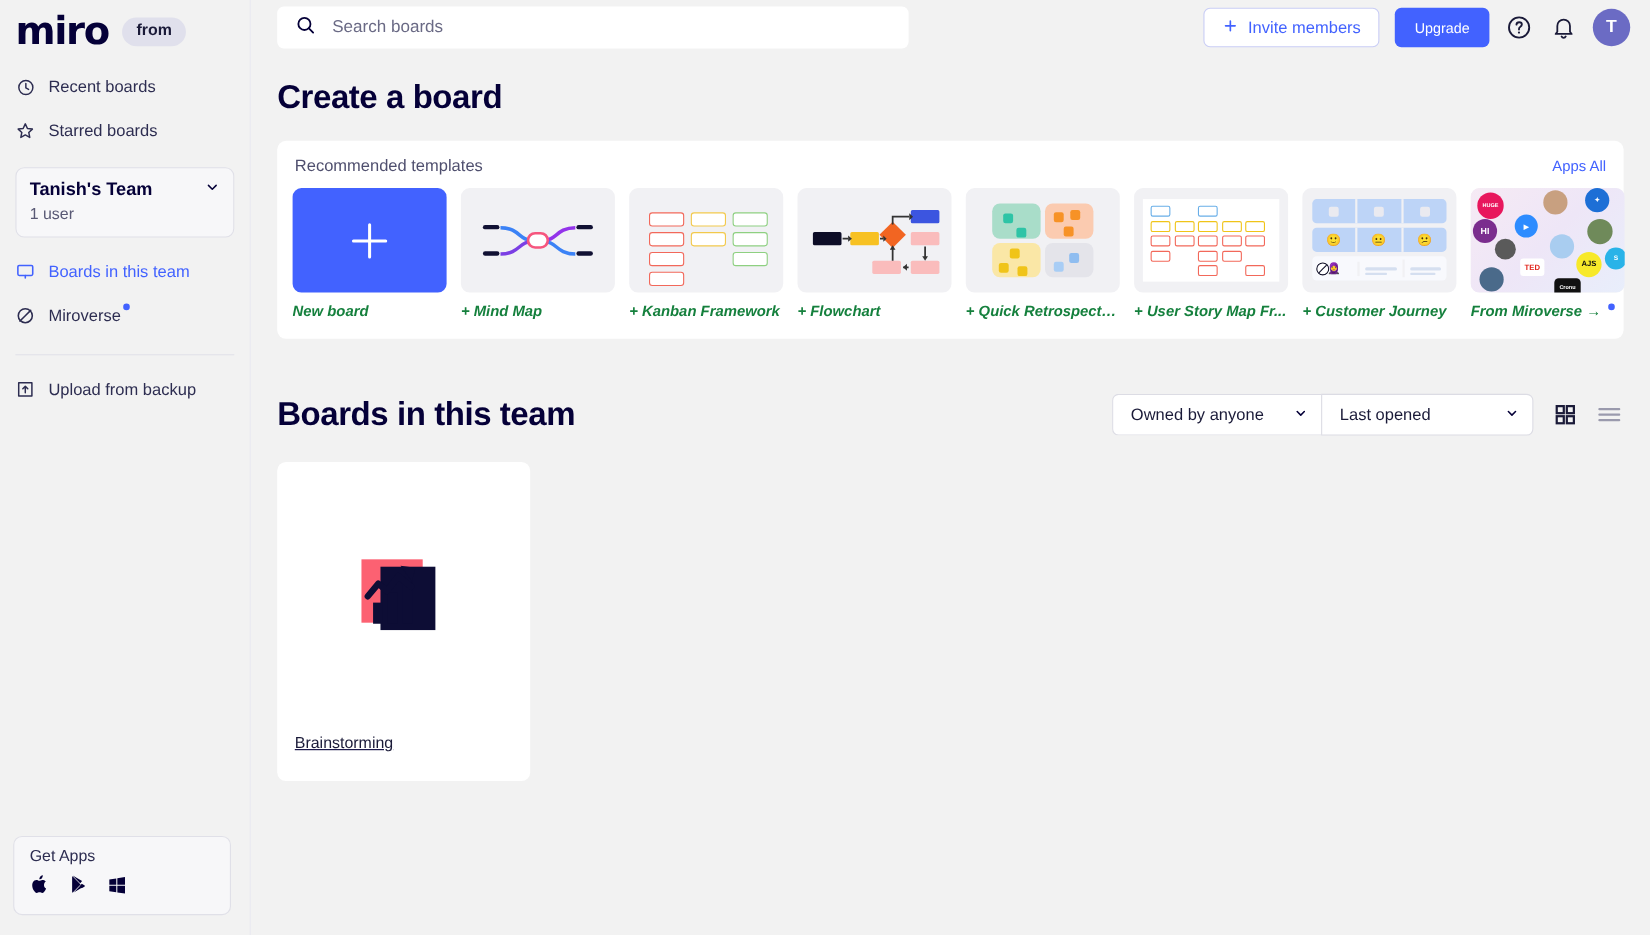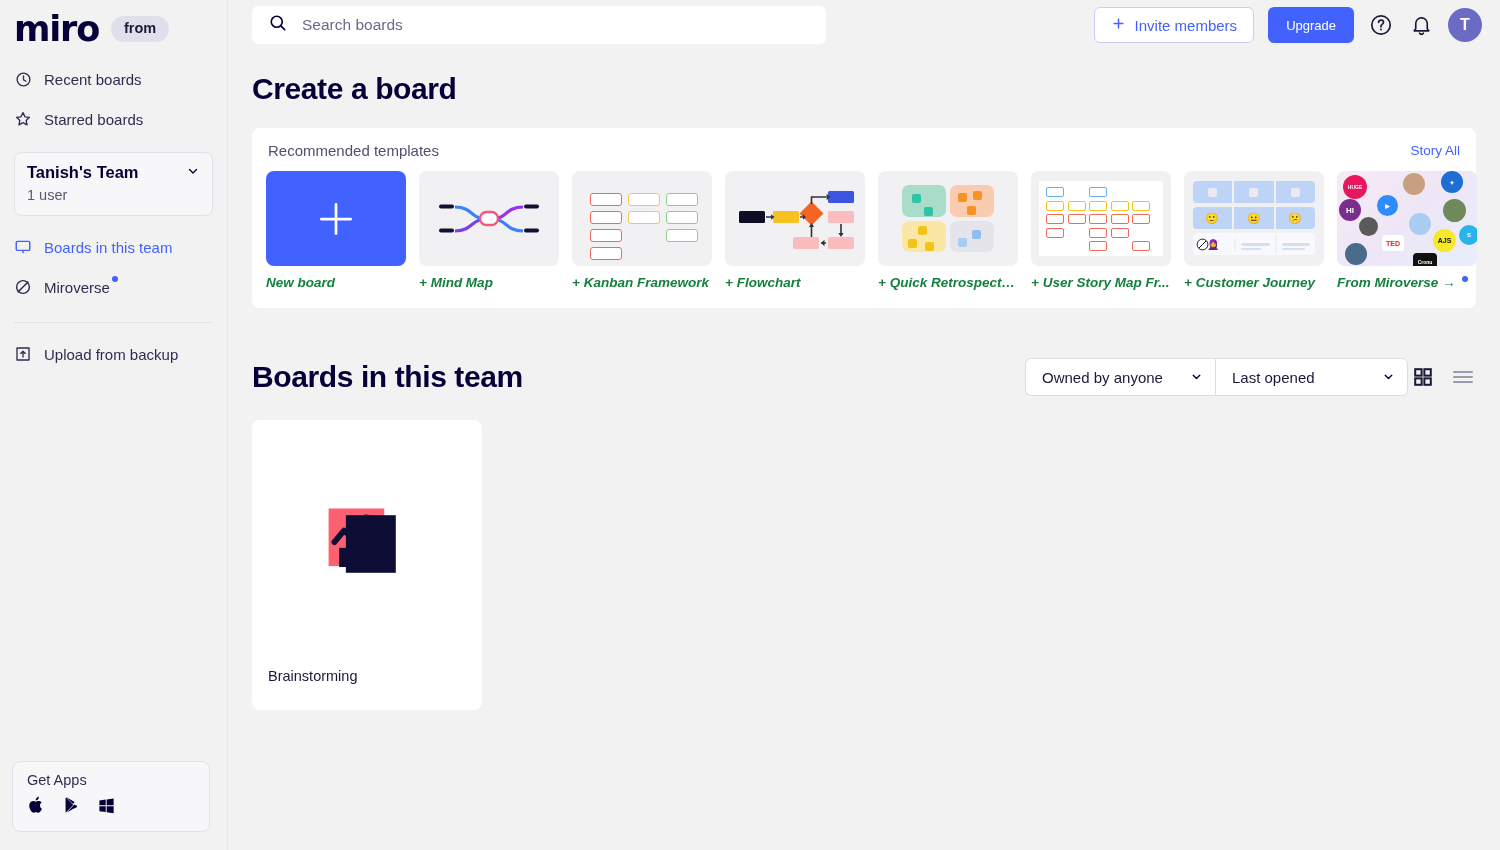--- a/index.html
+++ b/index.html
@@ -110,34 +110,34 @@
   .tpl-thumb {
     width: 140px; height: 95px; border-radius: 8px; background: #f1f1f4;
     overflow: hidden; position: relative;
   }
   .tpl-thumb.newboard { background: #4262ff; display: flex; align-items: center; justify-content: center; }
   .tpl-label { font-size: 13.5px; font-weight: 700; margin-top: 9px; color: #15803d; white-space: nowrap; overflow: hidden; text-overflow: ellipsis; font-style: italic; }
   .tpl-label .lbl-dot { display: inline-block; width: 6px; height: 6px; border-radius: 50%; background: #4262ff; vertical-align: super; margin-left: 3px; }
 
   .boards-head { display: flex; align-items: center; margin-top: 50px; }
   .boards-title { font-size: 30px; font-weight: 700; letter-spacing: -0.4px; }
-  .boards-controls { margin-left: auto; display: flex; align-items: center; gap: 2px; }
+  .boards-controls { margin-left: auto; display: flex; align-items: center; gap: 16px; }
   .select-group { display: flex; height: 38px; }
   .sel {
     border: 1px solid #dcdce4; background: #fff; height: 38px;
     display: flex; align-items: center; gap: 10px; padding: 0 12px 0 16px;
     font-size: 15px; color: #1a1a38; cursor: pointer;
   }
   .sel:first-child { border-radius: 6px 0 0 6px; border-right: none; }
   .sel:last-child { border-radius: 0 6px 6px 0; }
   .sel .lbl { white-space: nowrap; }
   .sel .caret { margin-left: auto; padding-left: 16px; }
   .view-toggles { display: flex; align-items: center; gap: 14px; }
 
-  .boards-grid { display: flex; gap: 18px; margin-top: 24px; }
+  .boards-grid { display: flex; gap: 18px; margin-top: 24px; text-decoration: underline; }
   .board-card {
     width: 230px; height: 290px; background: #fff; border-radius: 8px;
     display: flex; flex-direction: column; cursor: pointer;
   }
   .board-thumb { flex: 1; display: flex; align-items: center; justify-content: center; }
   .board-name { font-size: 14.5px; color: #1a1a38; padding: 0 16px 26px; }
 
   
   .kb-wrap { padding: 22px 18px; display: flex; gap: 6px; }
   .kb-col { display: flex; flex-direction: column; gap: 5px; }
@@ -305,21 +305,21 @@
       </div>
     </div>
 
     <div class="content">
 
       <h1 class="page-title">Create a board</h1>
 
       <section class="templates-panel">
         <div class="panel-head">
           <span class="panel-title">Recommended templates</span>
-          <span class="show-all">Story All</span>
+          <span class="show-all">Apps All</span>
         </div>
 
         <div class="tpl-row">
 
           <div class="tpl">
             <div class="tpl-thumb newboard">
               <svg width="44" height="44" viewBox="0 0 24 24" fill="none" stroke="#ffffff" stroke-width="1.5" stroke-linecap="round">
                   <path d="M12 4v16M4 12h16"></path>
                 </svg>
             </div>

